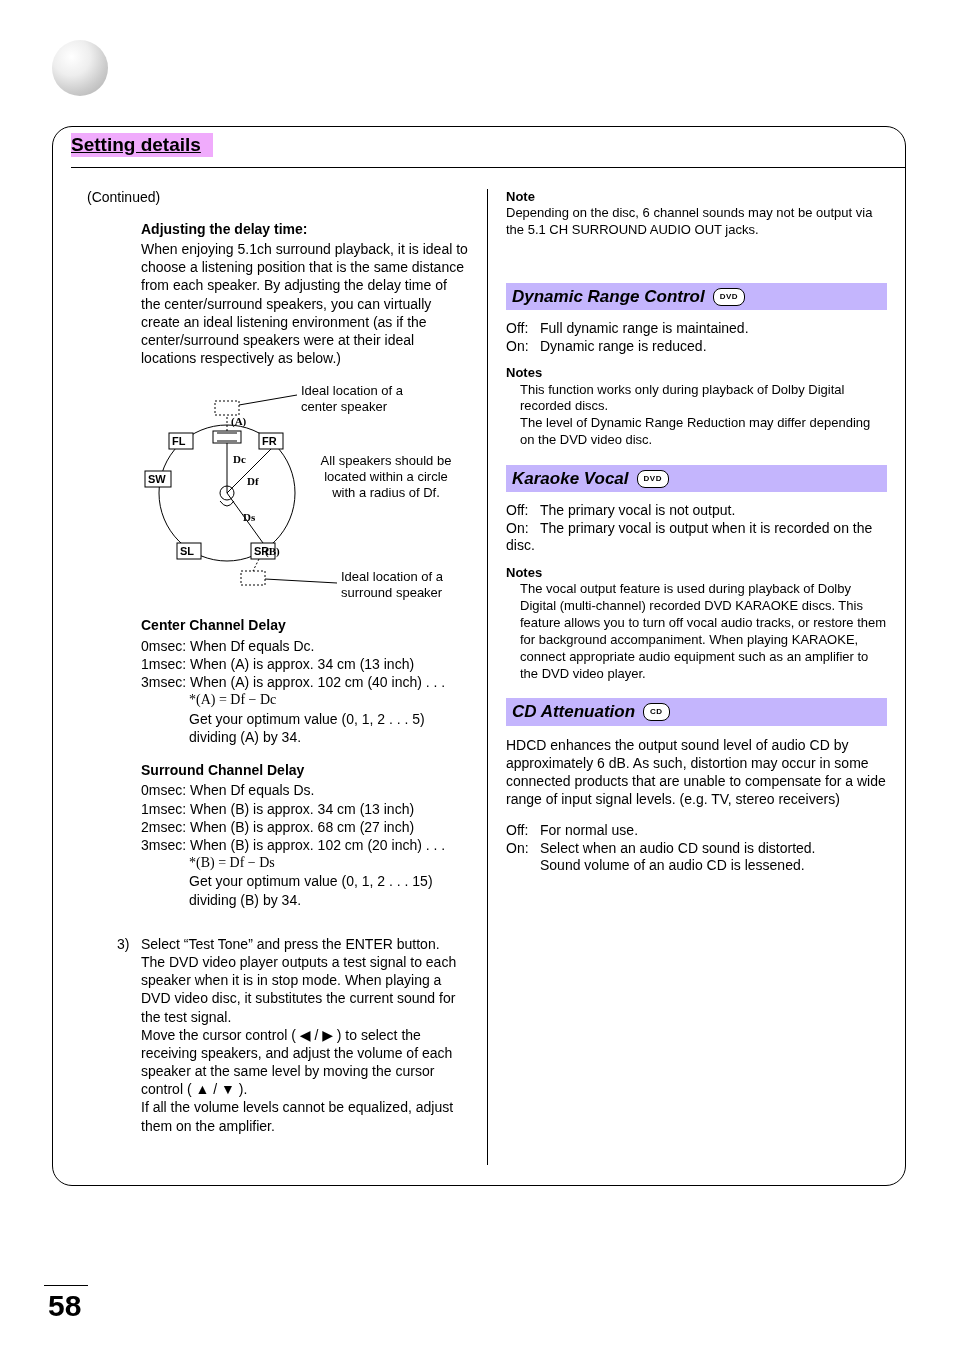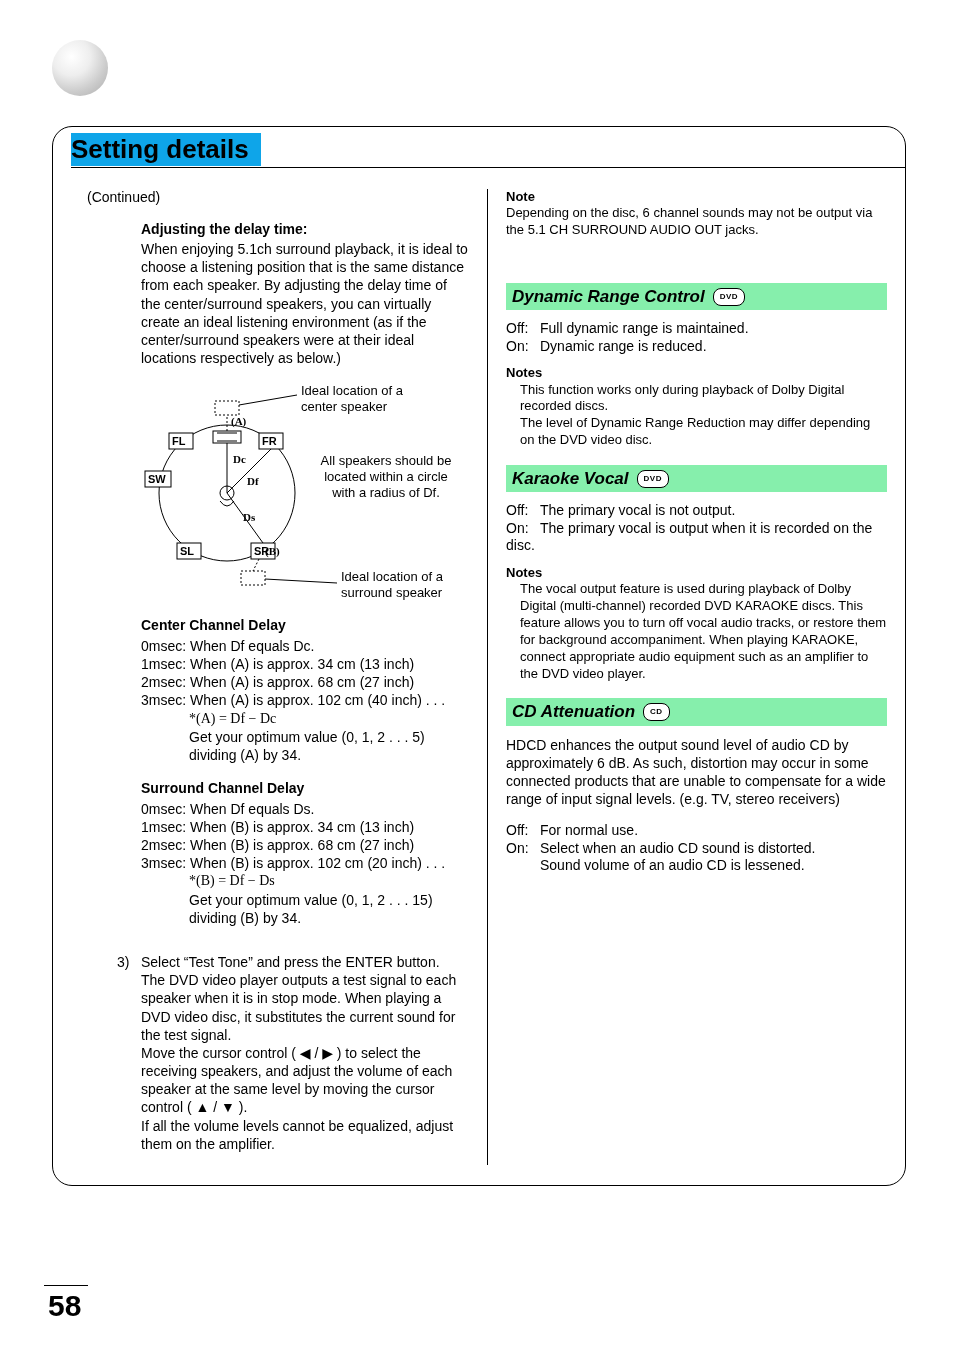--- a/index.html
+++ b/index.html
@@ -35,25 +35,26 @@
   }
   .title-bar {
     border: 1px solid #000;
     border-radius: 20px;
     padding: 6px 18px 40px 18px; 
     height: 1060px;
     box-sizing: border-box;
     position: relative;
   }
   .title-text {
-    font-size: 26px;
-    font-weight: bold;
-    background: #0ea5e9;
+    font-size: 19px;
+    font-weight: bold;
+    background: #f0abfc;
     display: inline-block;
     padding-right: 12px;
+    text-decoration: underline;
   }
   .title-rule {
     position: absolute;
     left: 18px;
     right: 0px;
     top: 40px;
     border-top: 1px solid #000;
   }
   .columns {
     display: flex;
@@ -74,21 +75,21 @@
   .h4 {
     font-weight: bold;
     font-size: 14px;
     margin: 0 0 2px 0;
   }
   .indent1 { margin-left: 54px; }
   .para { font-size: 14px; line-height: 1.3; }
   .block { margin-bottom: 16px; }
 
   .section-head {
-    background: #86efac;
+    background: #c4b5fd;
     padding: 3px 6px;
     display: flex;
     align-items: center;
     gap: 8px;
     margin: 16px 0 10px 0;
   }
   .section-head .t {
     font-size: 17px;
     font-weight: bold;
     font-style: italic;
@@ -208,21 +209,20 @@
           <div class="cap" style="left:184px; top:70px; width:150px;text-align:center;">
             <span>All speakers should be located within a circle with a radius of Df.</span>
           </div>
           <div class="cap" style="left:214px; top:186px; width:140px;">Ideal location of a surround speaker</div>
         </div>
 
         <div class="block indent1">
           <div class="h4">Center Channel Delay</div>
           <div class="para">0msec: When Df equals Dc.</div>
           <div class="para">1msec: When (A) is approx. 34 cm (13 inch)</div>
-          <div class="para">2msec: When (A) is approx. 68 cm (27 inch)</div>
           <div class="para">3msec: When (A) is approx. 102 cm (40 inch) . . .</div>
           <div class="para serif" style="margin-left:48px;">*(A) = Df − Dc</div>
           <div class="para" style="margin-left:48px;">Get your optimum value (0, 1, 2 . . . 5)</div>
           <div class="para" style="margin-left:48px;">dividing (A) by 34.</div>
         </div>
 
         <div class="block indent1">
           <div class="h4">Surround Channel Delay</div>
           <div class="para">0msec: When Df equals Ds.</div>
           <div class="para">1msec: When (B) is approx. 34 cm (13 inch)</div>

